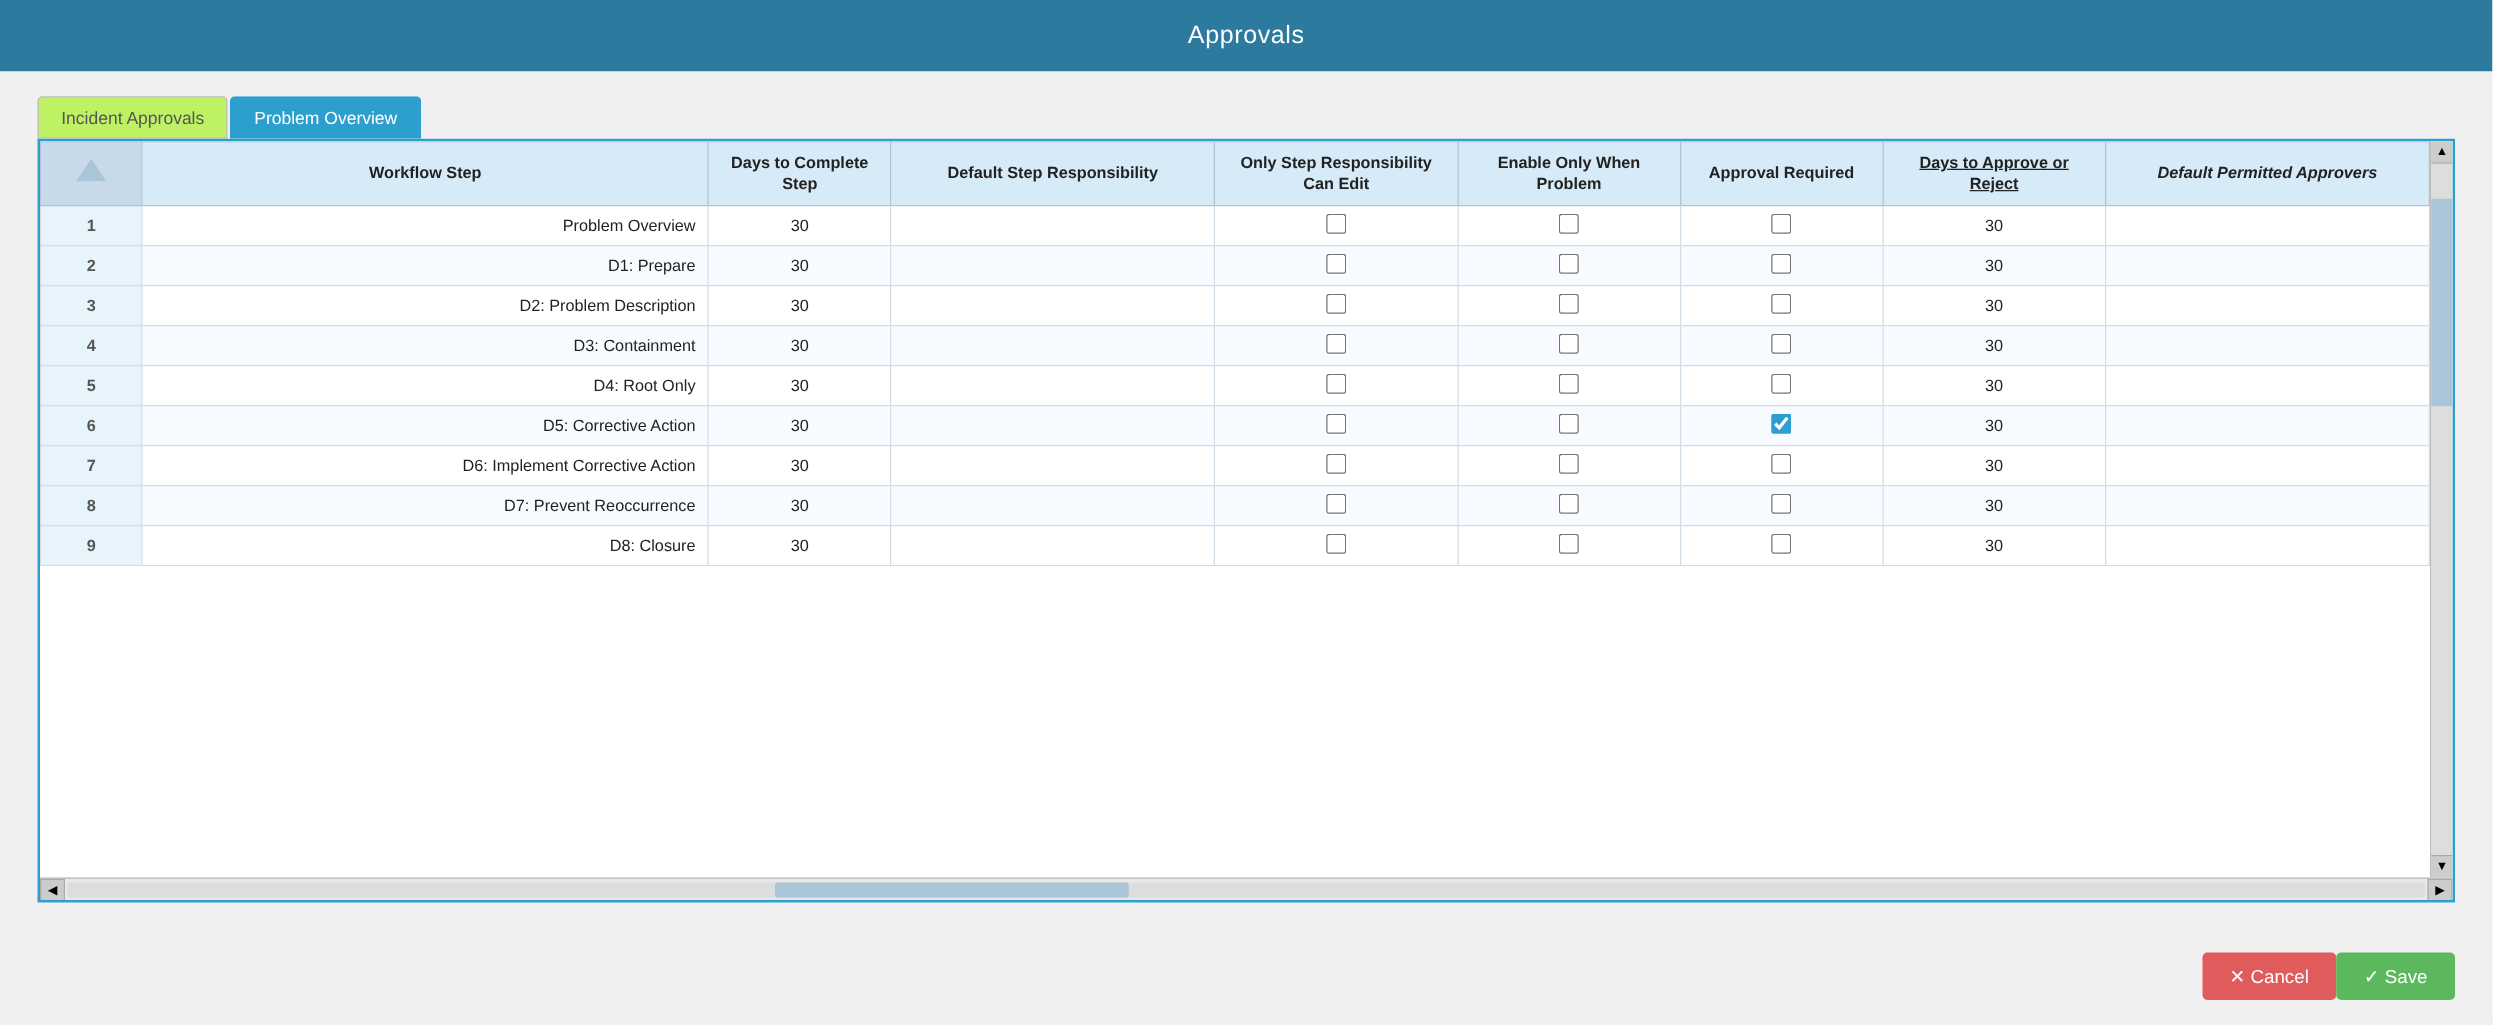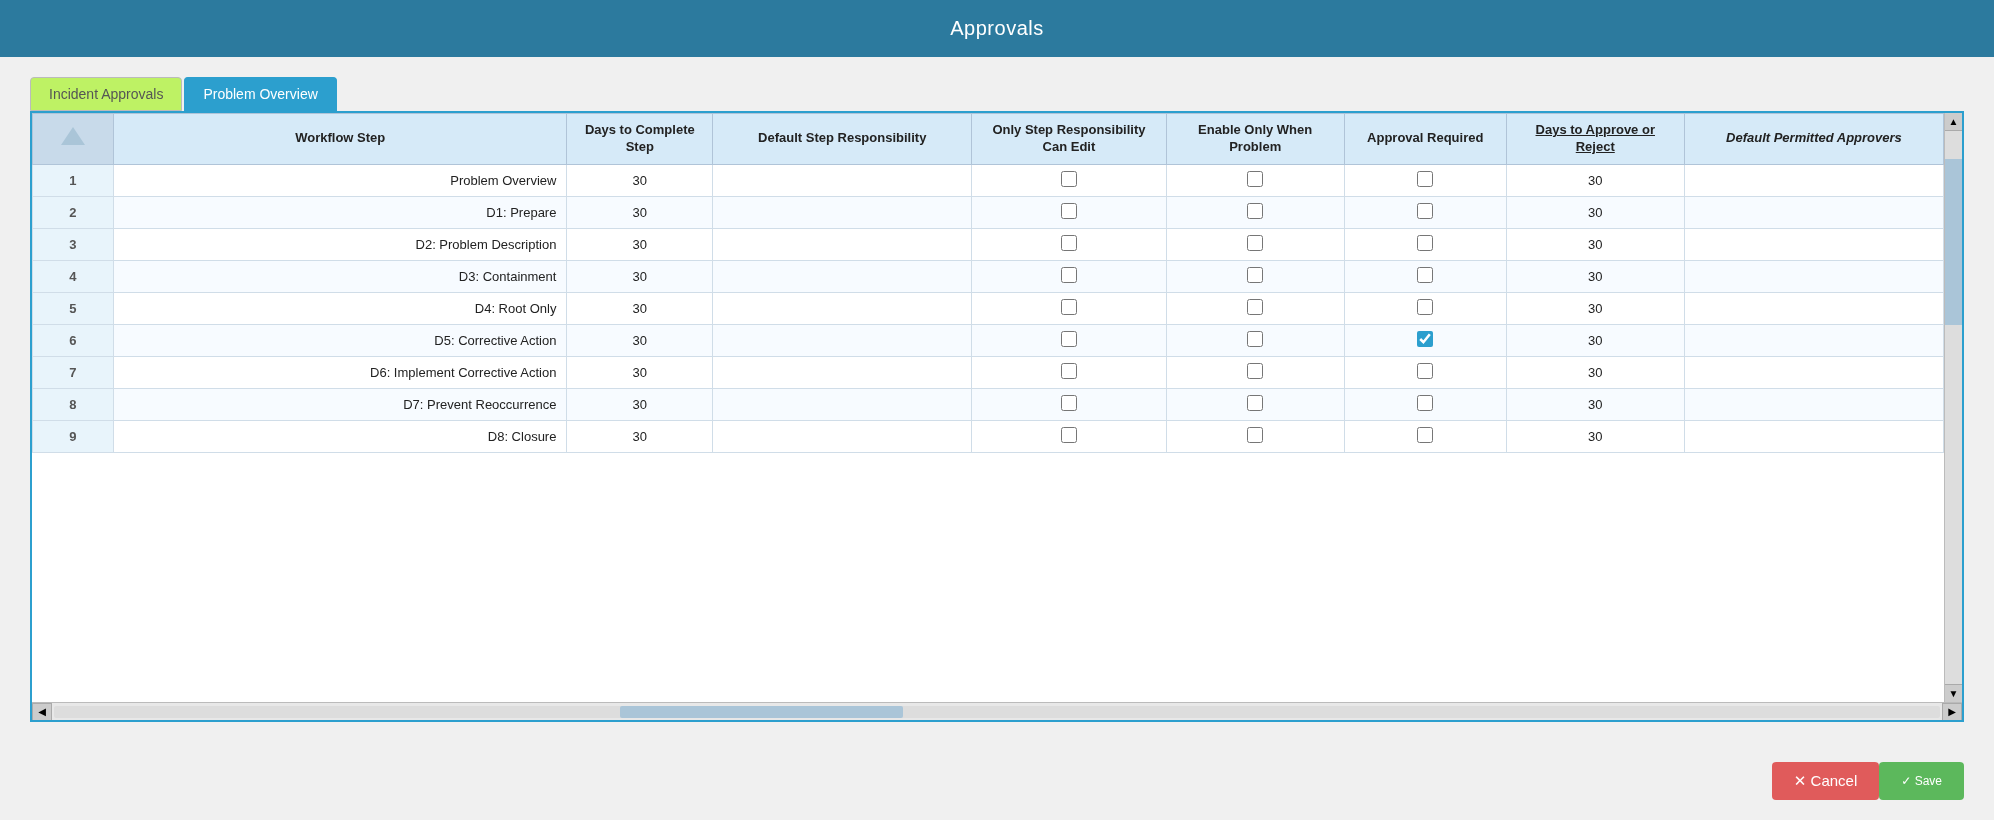--- a/index.html
+++ b/index.html
@@ -255,21 +255,21 @@
       display: flex;
       align-items: center;
       gap: 6px;
     }
 
     .btn-save {
       background: #5cb85c;
       color: white;
       border: none;
       padding: 10px 22px;
-      font-size: 12px;
+      font-size: 15px;
       border-radius: 4px;
       cursor: pointer;
       display: flex;
       align-items: center;
       gap: 6px;
     }
 
     .vertical-scrollbar {
       position: absolute;
       right: 0;

